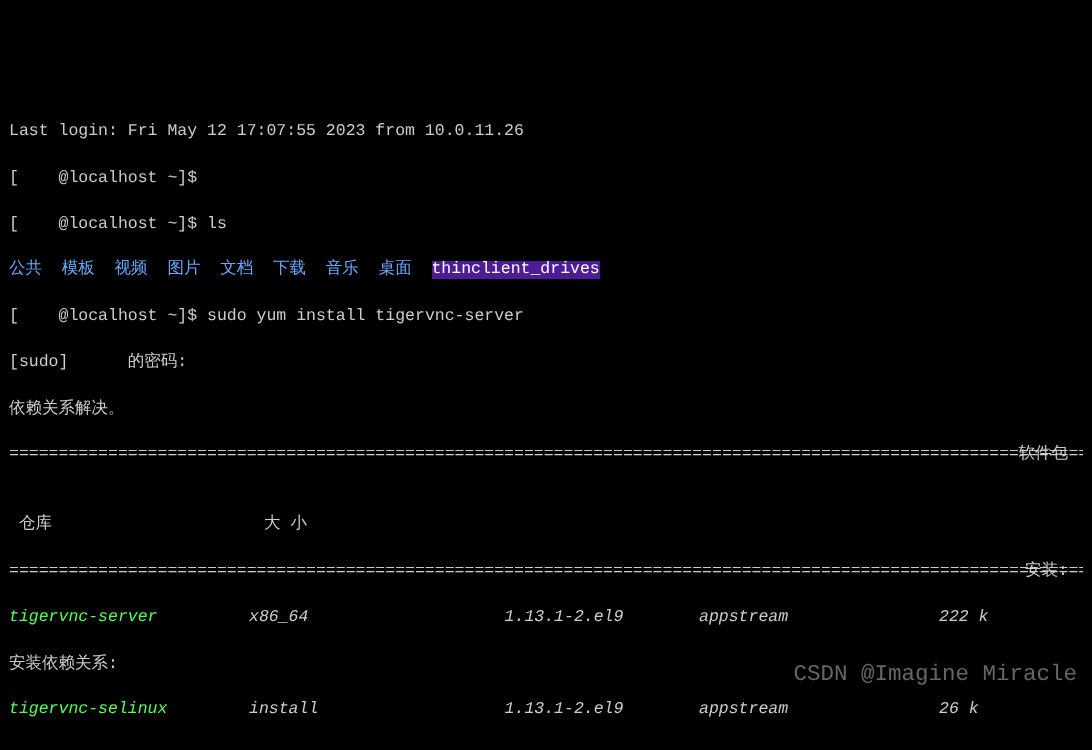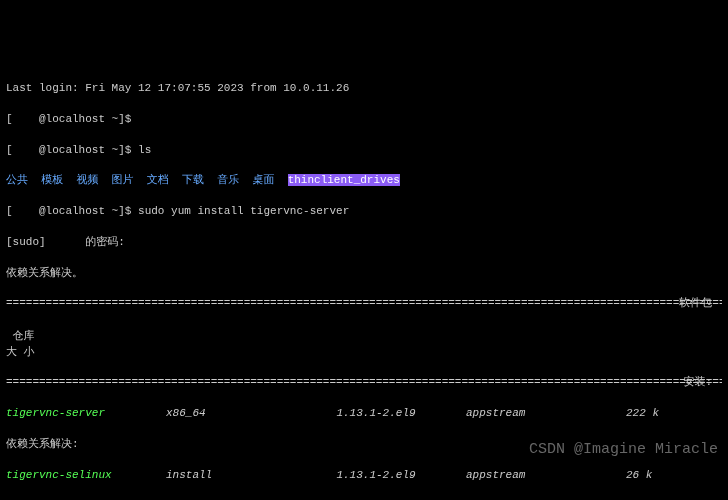--- a/index.html
+++ b/index.html
@@ -11,30 +11,30 @@
       line-height: 1.4;
       padding: 4px 6px;
       width: 728px;
       height: 500px;
       overflow: hidden;
       white-space: pre;
     }
     .line { white-space: pre; }
     .green { color: #5f5; }
     .blue { color: #6af; }
-    .selected { background: #8b5cf6; color: #fff; }
+    .selected { background: #4c1d95; color: #fff; }
     .row { display: flex; font-style: italic; }
     .col-pkg { width: 160px; }
     .col-arch { width: 120px; }
     .col-ver { width: 180px; text-align: center; }
     .col-repo { width: 160px; }
     .col-size { width: 70px; }
     .watermark { position: fixed; bottom: 40px; right: 10px; color: #666; font-size: 15px; }
     .hr { overflow: hidden; }
-    .table-header { display: flex; margin-top: 2px; flex-direction: column; }
+    .table-header { display: flex; margin-top: 16px; }
     .th-repo { width: 170px; }
     .th-size { width: 100px; font-family: Liberation Mono, monospace; }
     .right-label { position: absolute; right: 10px; }
     .rel { position: relative; }
   </style>
 </head>
 <body>
 
 
 
@@ -43,21 +43,21 @@
 <div class="line">[    @localhost ~]$</div>
 <div class="line"><span>[    @localhost ~]$ </span><span>ls</span></div>
 <div class="line"><span class="blue">公共</span>  <span class="blue">模板</span>  <span class="blue">视频</span>  <span class="blue">图片</span>  <span class="blue">文档</span>  <span class="blue">下载</span>  <span class="blue">音乐</span>  <span class="blue">桌面</span>  <span class="blue selected">thinclient_drives</span></div>
 <div class="line"><span>[    @localhost ~]$ </span><span>sudo yum install tigervnc-server</span></div>
 <div class="line">[sudo]      的密码: </div>
 <div class="line">依赖关系解决。</div>
 <div class="line hr rel"><span>==============================================================================================================</span><span class="right-label">软件包</span></div>
 <div class="table-header"><span class="th-repo"> 仓库</span><span class="th-size">大 小</span></div>
 <div class="line hr rel"><span>==============================================================================================================</span><span class="right-label">安装:</span></div>
 <div class="row"><span class="col-pkg green">tigervnc-server</span><span class="col-arch">x86_64</span><span class="col-ver">1.13.1-2.el9</span><span class="col-repo">appstream</span><span class="col-size">222 k</span></div>
-<div class="line">依赖关系解决:</div>
+<div class="line">安装依赖关系:</div>
 <div class="row"><span class="col-pkg green">tigervnc-selinux</span><span class="col-arch">install</span><span class="col-ver">1.13.1-2.el9</span><span class="col-repo">appstream</span><span class="col-size">26 k</span></div>
 
 
 
 
 
 
 
 
 

